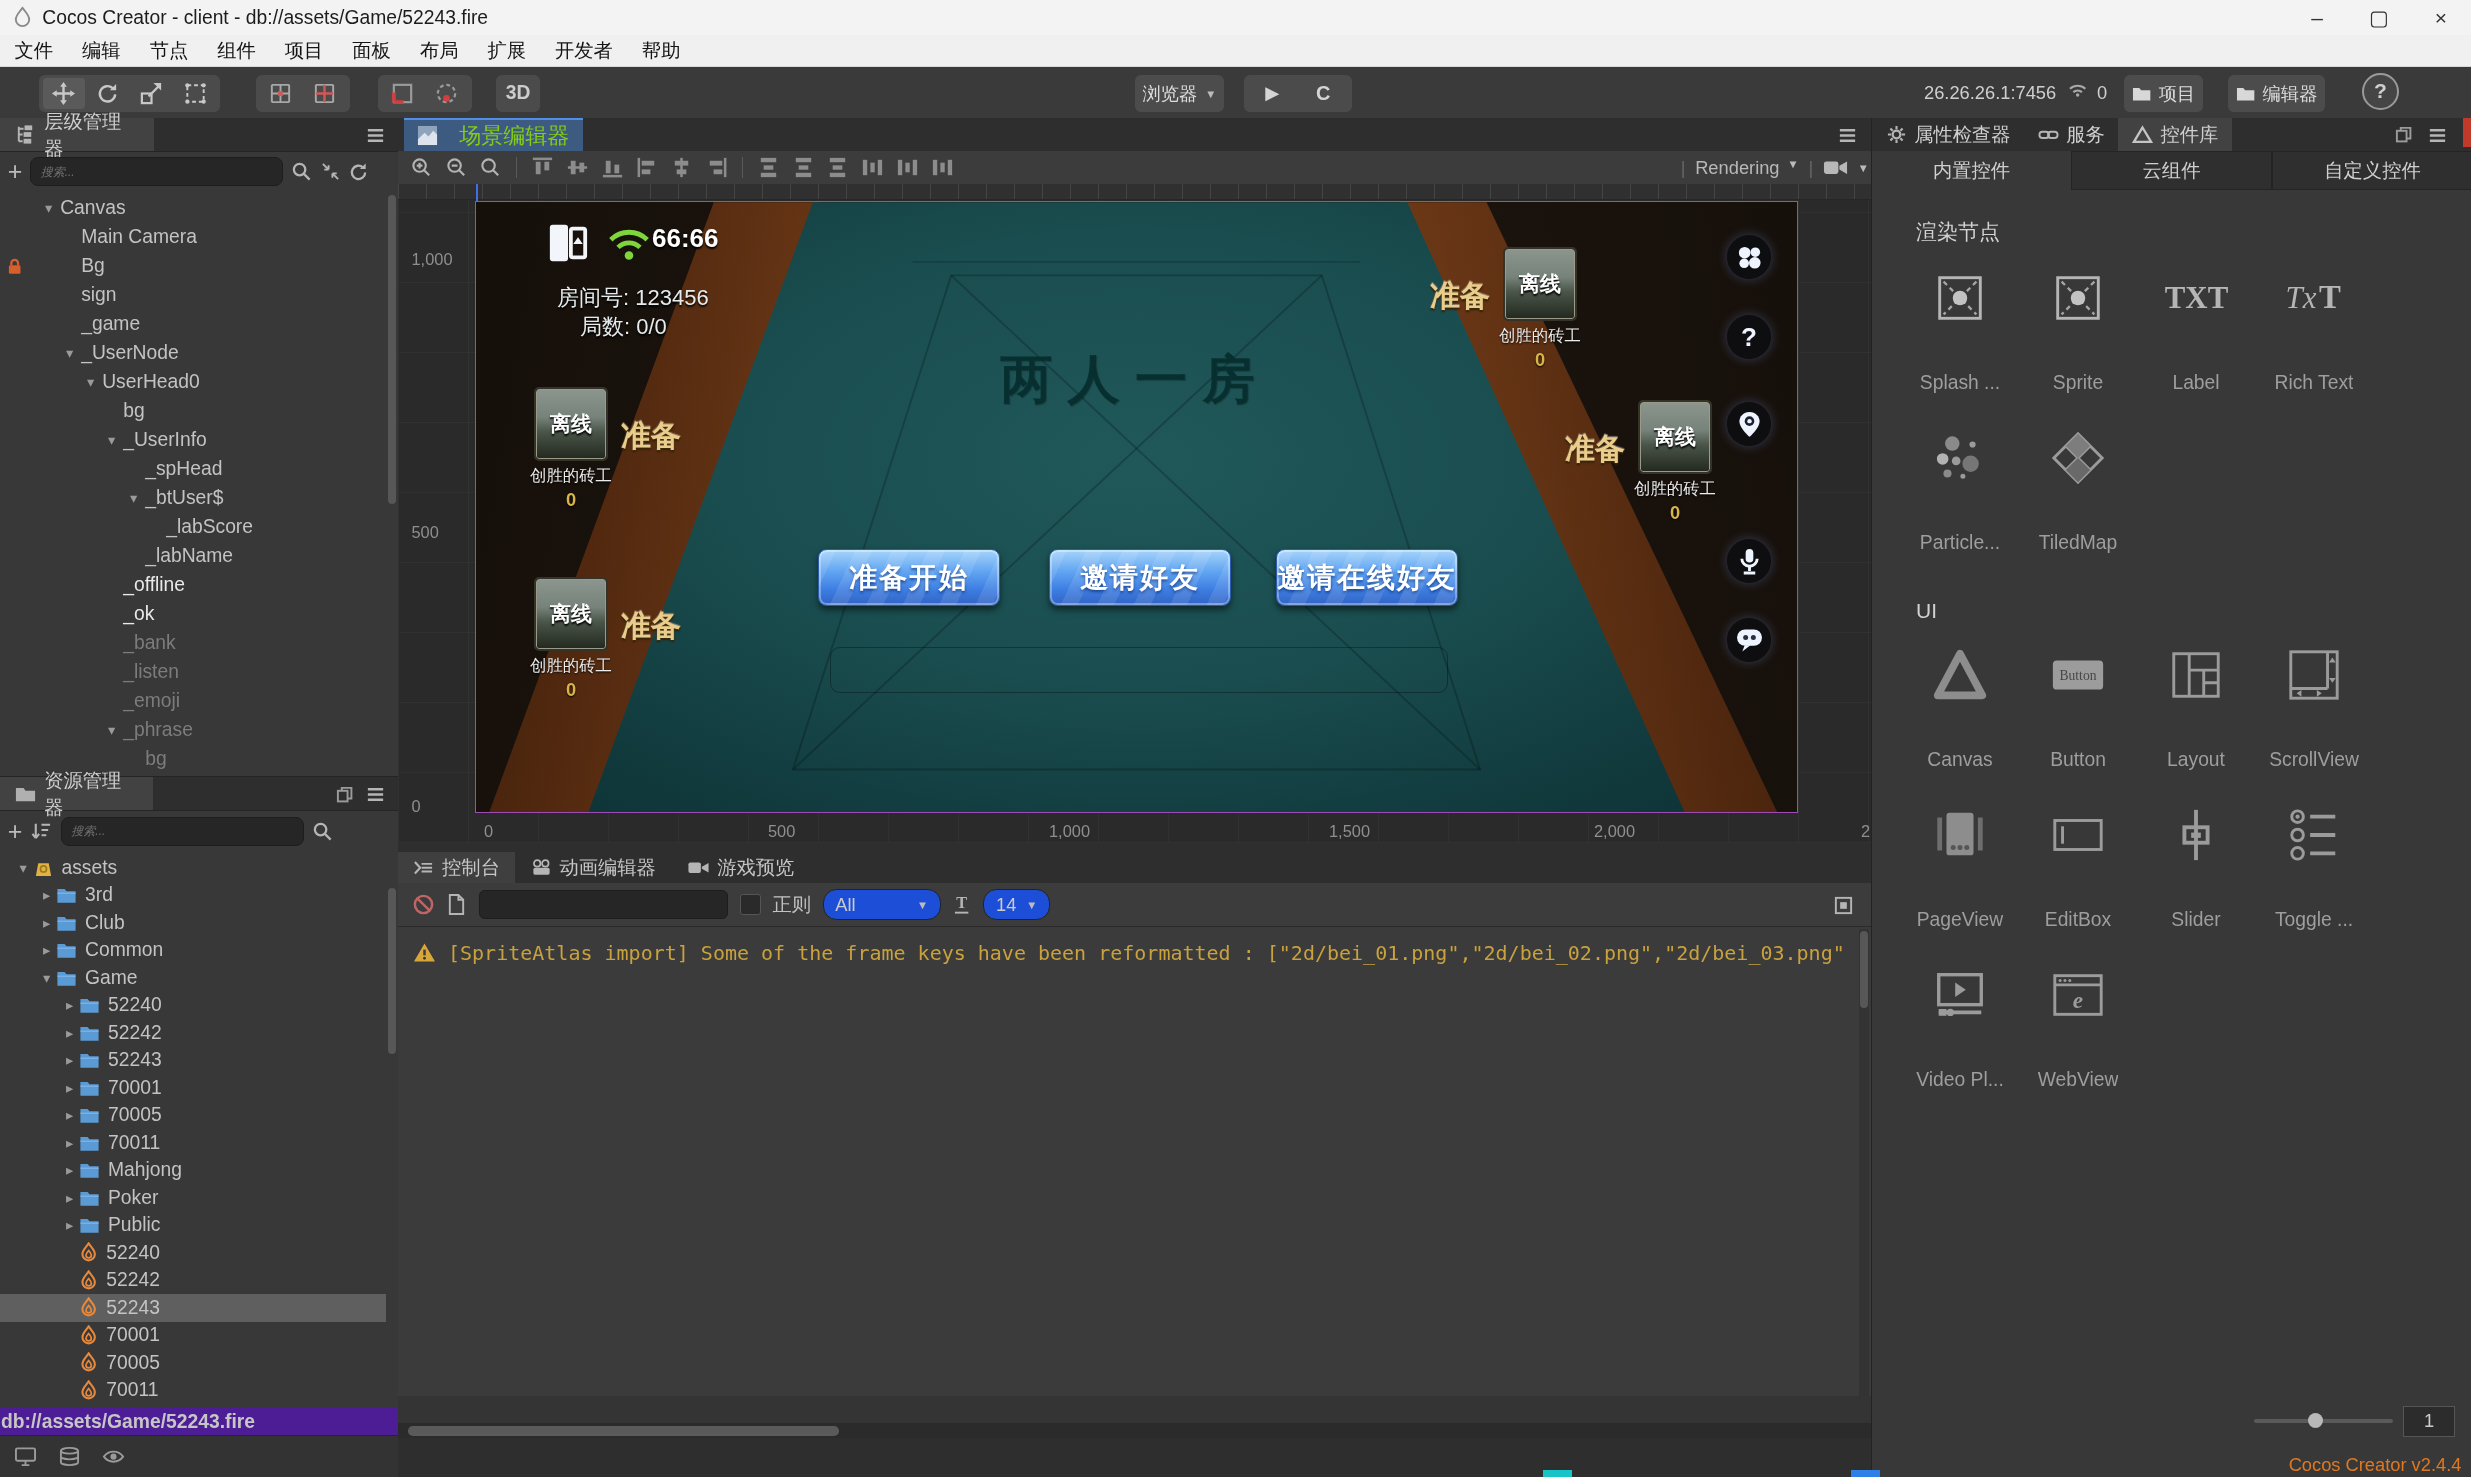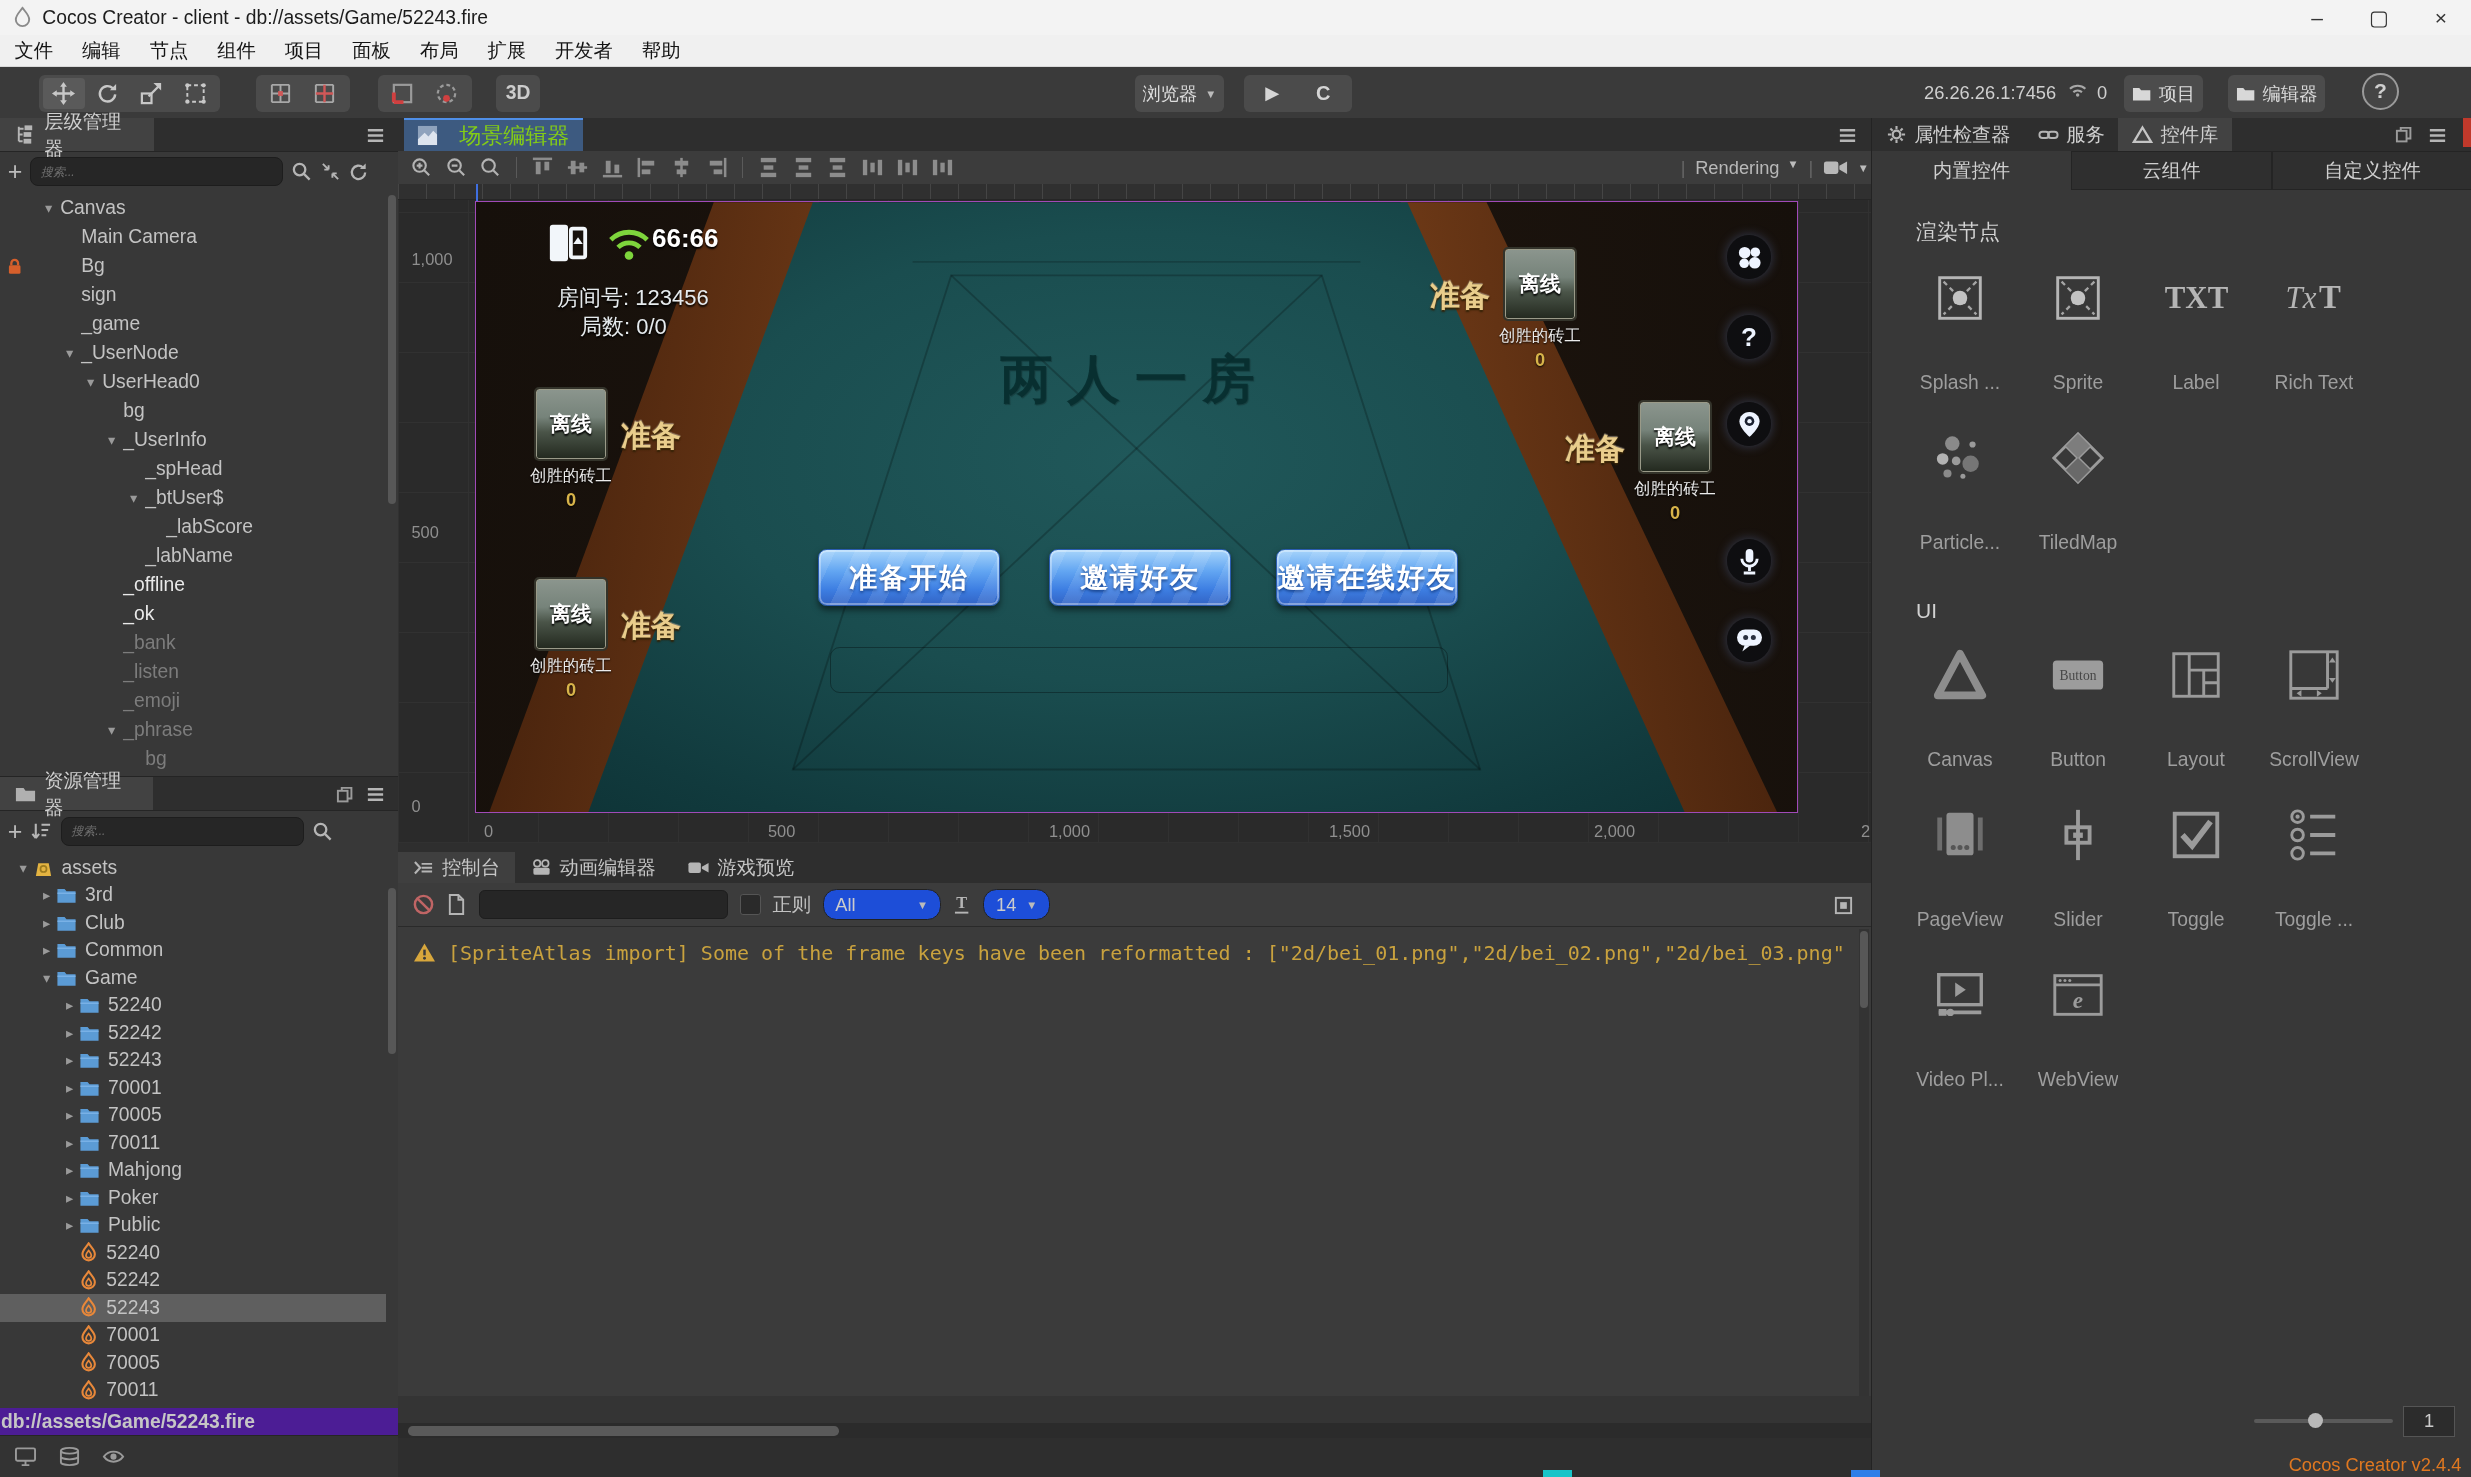--- a/index.html
+++ b/index.html
@@ -1204,35 +1204,35 @@
               <circle cx="23" cy="43" r="2.6" fill="#565656"></circle>
               <circle cx="30" cy="43" r="2.6" fill="#565656"></circle>
               <circle cx="37" cy="43" r="2.6" fill="#565656"></circle>
             </svg>
           </div>
           <div class="cname">PageView</div>
         </div>
         <div class="cell">
           <div class="cicon">
             <svg width="58" height="58" viewBox="0 0 60 60">
+              <rect x="6" y="15" width="48" height="30" fill="none" stroke="#9b9b9b" stroke-width="3"></rect>
+              <path d="M14 21 V39" stroke="#9b9b9b" stroke-width="3"></path>
+            </svg>
+          </div>
+          <div class="cname">EditBox</div>
+        </div>
+        <div class="cell">
+          <div class="cicon">
+            <svg width="58" height="58" viewBox="0 0 60 60">
               <path d="M30 4 V56" stroke="#9b9b9b" stroke-width="4"></path>
               <rect x="18" y="22" width="24" height="16" fill="none" stroke="#9b9b9b" stroke-width="4"></rect>
               <rect x="25" y="27.5" width="10" height="5.5" fill="#9b9b9b"></rect>
             </svg>
           </div>
           <div class="cname">Slider</div>
-        </div>
-        <div class="cell">
-          <div class="cicon">
-            <svg width="58" height="58" viewBox="0 0 60 60">
-              <rect x="8" y="8" width="44" height="44" fill="none" stroke="#9b9b9b" stroke-width="4"></rect>
-              <path d="M16 30 L26 41 L45 16" stroke="#9b9b9b" stroke-width="6" fill="none"></path>
-            </svg>
-          </div>
-          <div class="cname">Toggle</div>
         </div>
         <div class="cell">
           <div class="cicon">
             <svg width="58" height="58" viewBox="0 0 60 60">
               <circle cx="13" cy="11" r="6" fill="none" stroke="#9b9b9b" stroke-width="3"></circle>
               <circle cx="13" cy="11" r="2.2" fill="#9b9b9b"></circle>
               <circle cx="13" cy="30" r="6" fill="none" stroke="#9b9b9b" stroke-width="3"></circle>
               <circle cx="13" cy="49" r="6" fill="none" stroke="#9b9b9b" stroke-width="3"></circle>
               <path d="M26 11 H52 M26 30 H52 M26 49 H52" stroke="#9b9b9b" stroke-width="4"></path>
             </svg>

